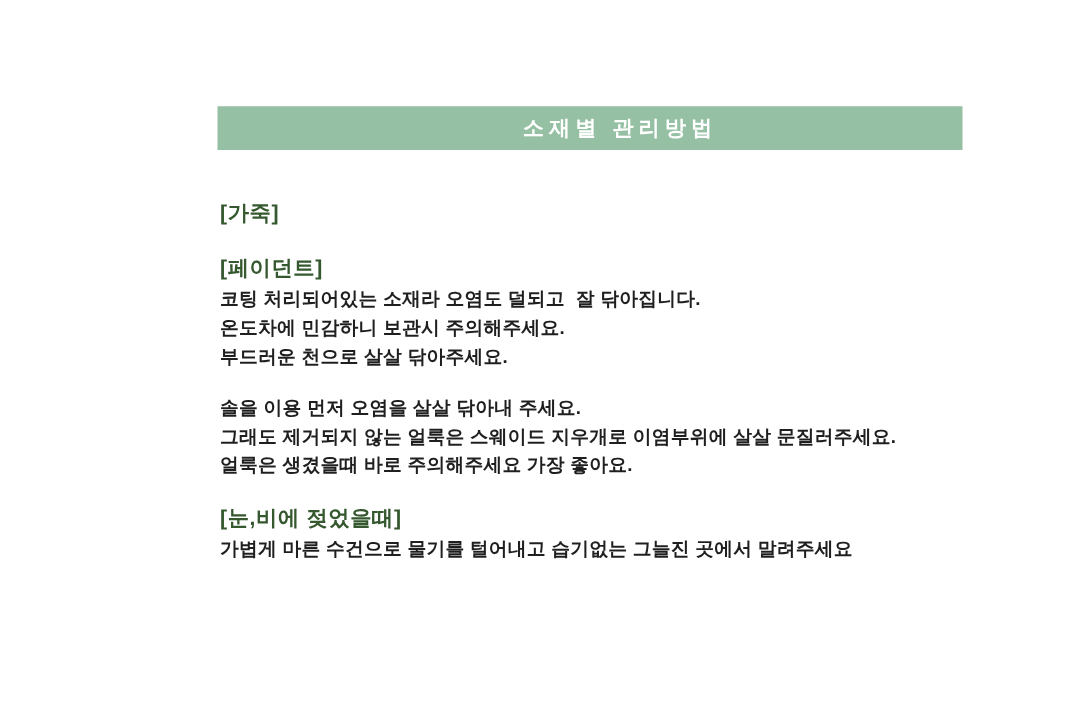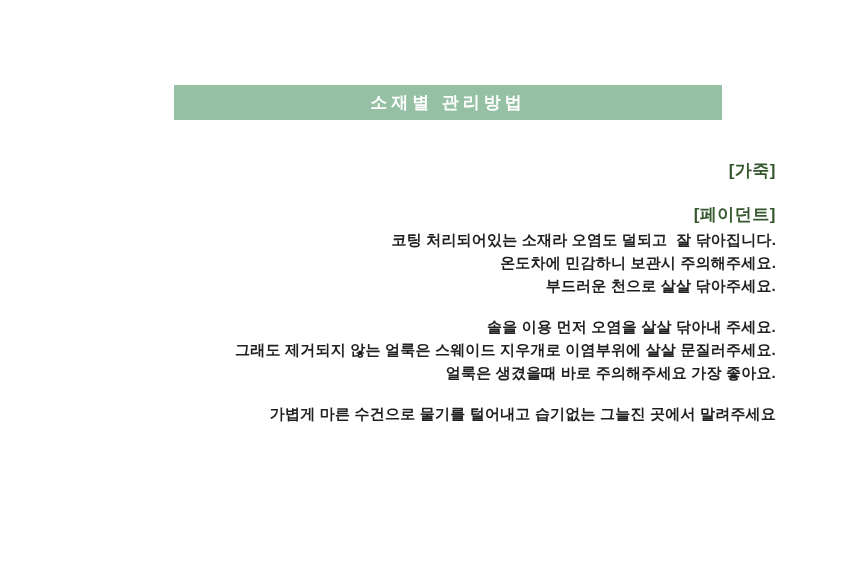--- a/index.html
+++ b/index.html
@@ -18,37 +18,37 @@
   .title-bar {
     position: absolute;
     left: 174px;
     top: 85px;
     width: 548px;
     height: 35px;
     background: #95c0a3;
     display: flex;
     align-items: center;
     justify-content: center;
+    padding-left: 48px;
   }
   .title-bar .title-text {
     color: #ffffff;
     font-size: 17px;
     font-weight: bold;
     letter-spacing: 4px;
     white-space: pre;
   }
   .content {
     position: absolute;
     left: 176px;
     top: 158px;
     width: 600px;
   }
   .care-section {
     margin: 0 0 18px 0;
-    text-align: right;
   }
   .care-section h2 {
     margin: 0;
     font-size: 17px;
     line-height: 26px;
     font-weight: bold;
     color: #35582f;
     letter-spacing: 0.5px;
   }
   .care-section p {
@@ -83,17 +83,18 @@
       <p>부드러운 천으로 살살 닦아주세요.</p>
     </div>
 
     <div class="care-section">
       <p>솔을 이용 먼저 오염을 살살 닦아내 주세요.</p>
       <p>그래도 제거되지 않는 얼룩은 스웨이드 지우개로 이염부위에 살살 문질러주세요.</p>
       <p>얼룩은 생겼을때 바로 주의해주세요 가장 좋아요.</p>
     </div>
 
     <div class="care-section">
+      <h2>[눈,비에 젖었을때]</h2>
       <p>가볍게 마른 수건으로 물기를 털어내고 습기없는 그늘진 곳에서 말려주세요</p>
     </div>
 
   </div>
 </div>
 
 </body></html>

